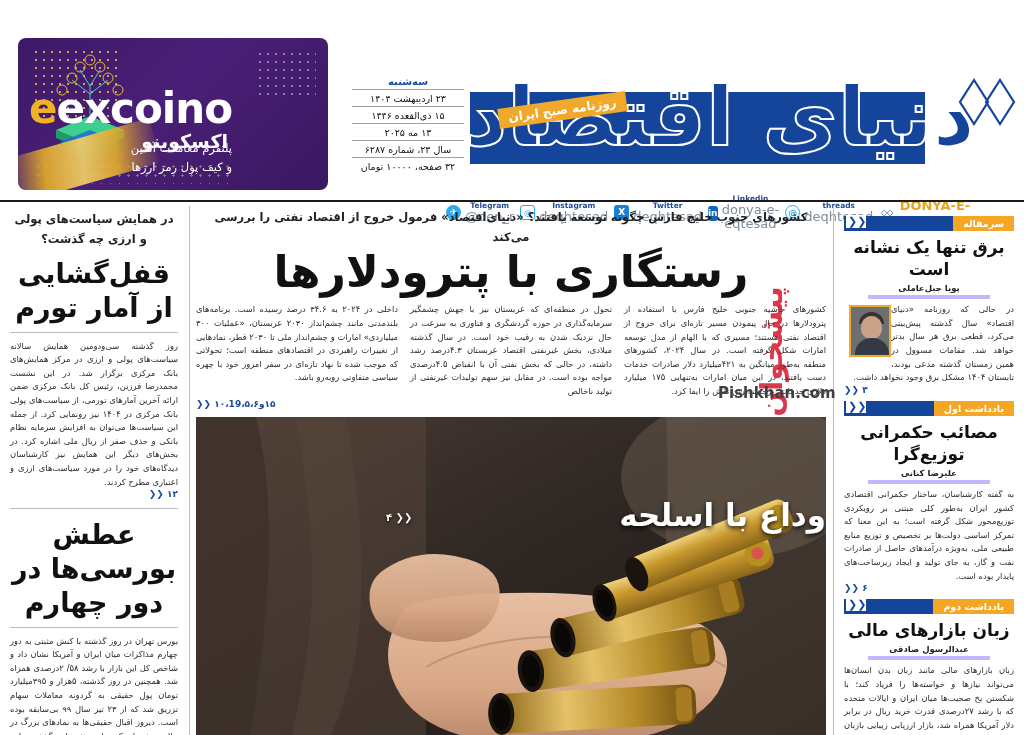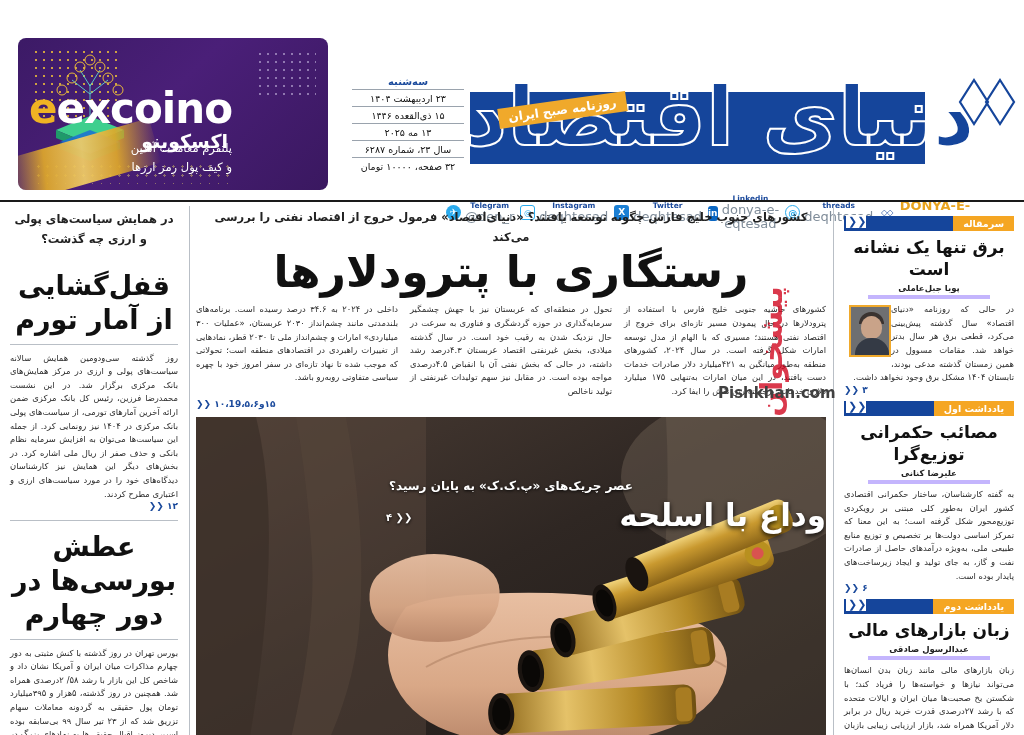--- a/index.html
+++ b/index.html
@@ -279,21 +279,21 @@
 
   <div class="content">
 
     <div class="vrule" style="right:834px"></div>
     <div class="vrule" style="right:190px"></div>
 
     <div class="col-left">
 
       <div>
         <div class="kicker">در همایش سیاست‌های پولی و ارزی چه گذشت؟</div>
-        <div class="hl-lg" style="margin-top:20px">قفل‌گشایی از آمار تورم</div>
+        <div class="hl-lg" style="margin-top:8px">قفل‌گشایی از آمار تورم</div>
         <div class="lead-sep"></div>
         <div class="body-txt">روز گذشته سی‌ودومین همایش سالانه سیاست‌های پولی و ارزی در مرکز همایش‌های بانک مرکزی برگزار شد. در این نشست محمدرضا فرزین، رئیس کل بانک مرکزی ضمن ارائه آخرین آمارهای تورمی، از سیاست‌های پولی بانک مرکزی در ۱۴۰۴ نیز رونمایی کرد. از جمله این سیاست‌ها می‌توان به افزایش سرمایه نظام بانکی و حذف صفر از ریال ملی اشاره کرد. در بخش‌های دیگر این همایش نیز کارشناسان دیدگاه‌های خود را در مورد سیاست‌های ارزی و اعتباری مطرح کردند.</div>
         <div class="pageref">۱۲ ❮❮</div>
       </div>
 
       <div class="lead-sep" style="margin:9px 0"></div>
 
       <div>
         <div class="hl-lg">عطش بورسی‌ها در دور چهارم</div>
         <div class="lead-sep"></div>
@@ -376,21 +376,20 @@
             <g transform="rotate(-22 500 130)">
               <rect x="430" y="116" width="170" height="34" rx="10" fill="url(#brass)"></rect>
               <ellipse cx="435" cy="133" rx="10" ry="18" fill="#1a1410"></ellipse>
               <circle cx="588" cy="133" r="12" fill="#b8901f"></circle>
             </g>
           </g>
           <path d="M185 155 q40 -30 95 -10 q30 12 22 44 q-10 36 -60 36 q-54 0 -66 -30 q-8 -26 9 -40 Z" fill="url(#skin)" opacity=".95"></path>
           <path d="M150 0 q20 110 14 200 q-4 70 -40 142 H90 q30 -120 26 -200 Q112 70 100 0 Z" fill="#564639" opacity=".5"></path>
           <rect x="0" y="318" width="630" height="24" fill="#1a1a1a" opacity=".15"></rect>
         </svg>
-        <div class="ov-kicker">عصر چریک‌های «پ.ک.ک» به پایان رسید؟</div>
         <div class="ov-title">وداع با اسلحه</div>
         <div class="ov-ref">❮❮ ۴</div>
         
       </div>
     </div>
 
     <div class="col-right">
 
       <div>
         <div class="tagbar">

